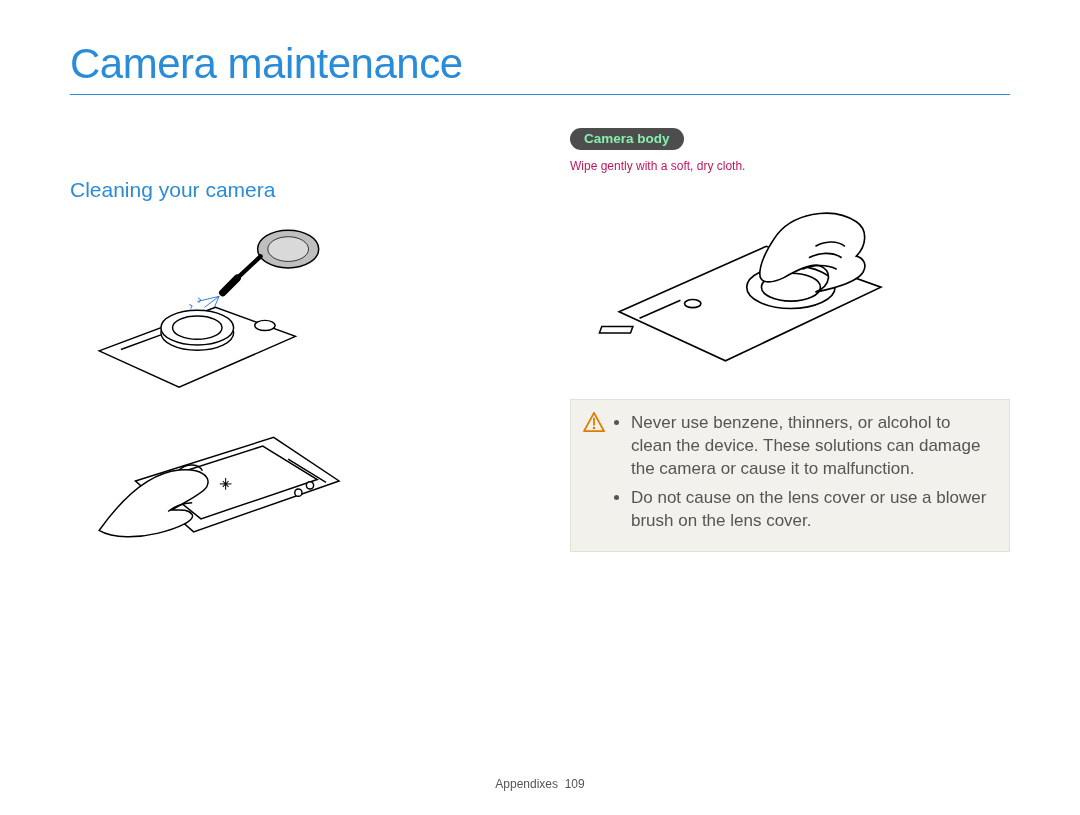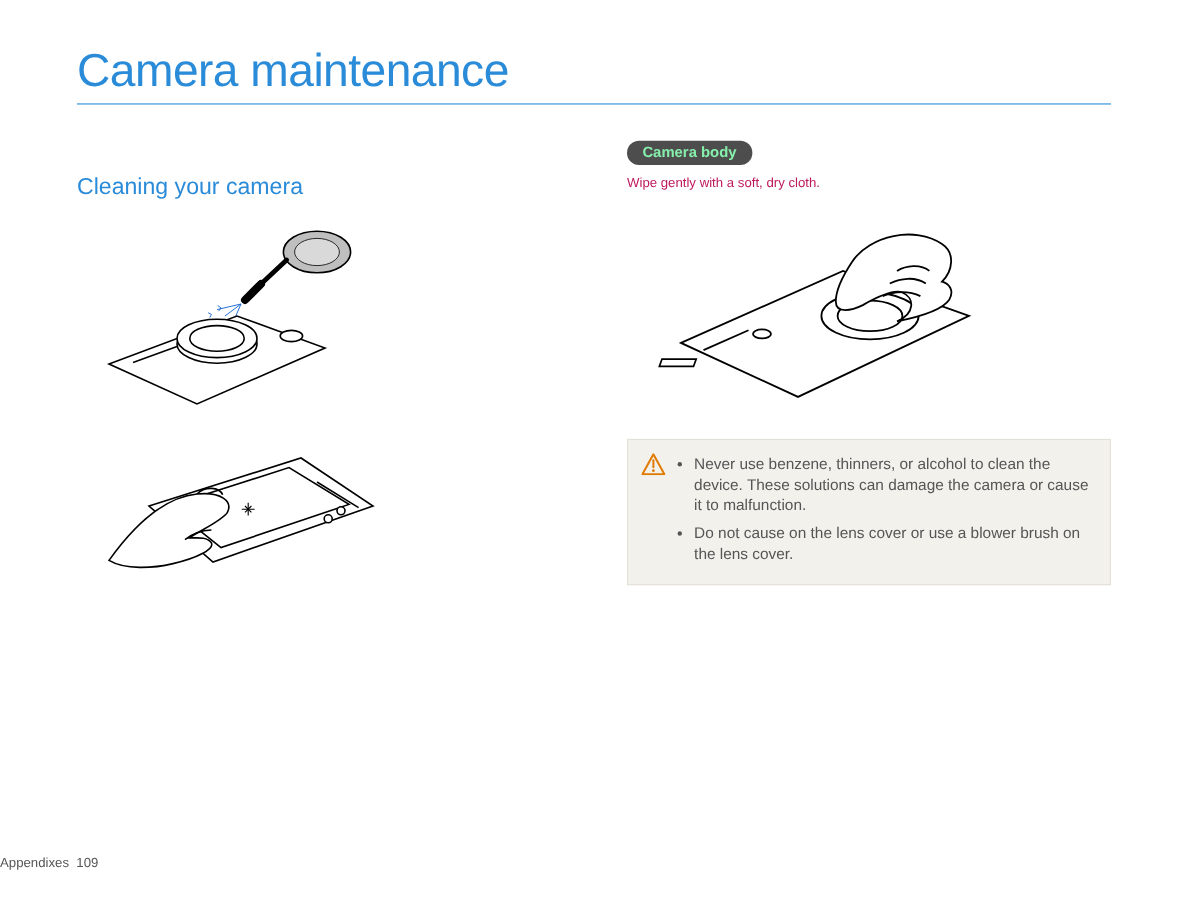--- a/index.html
+++ b/index.html
@@ -59,30 +59,31 @@
     margin-bottom: 6px;
   }
   .illustration svg { display:block; }
   .caution-box {
     border: 1px solid #e3e0d8;
     background: #f3f1ec;
     padding: 12px 14px 12px 12px;
     display: flex;
     gap: 12px;
     margin-top: 30px;
-    font-size: 14px;
+    font-size: 17px;
     color: #555;
   }
   .caution-box .warn-icon svg { display:block; }
   .caution-box ul { list-style: disc; padding-left: 14px; }
   .caution-box li { margin-bottom: 6px; line-height:1.35; }
   .footer {
     position: absolute;
     bottom: 24px;
     left: 0; right: 0;
+    text-align: center;
     font-size: 12px;
     color: #555;
   }
   .footer .sect { }
   .footer .pg { }
 </style>
 </head>
 <body>
 
 <h1 class="page-title">Camera maintenance</h1>

